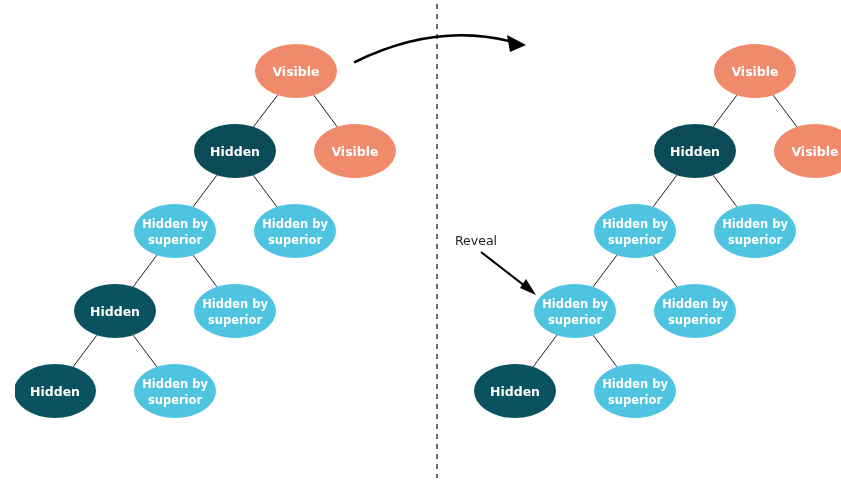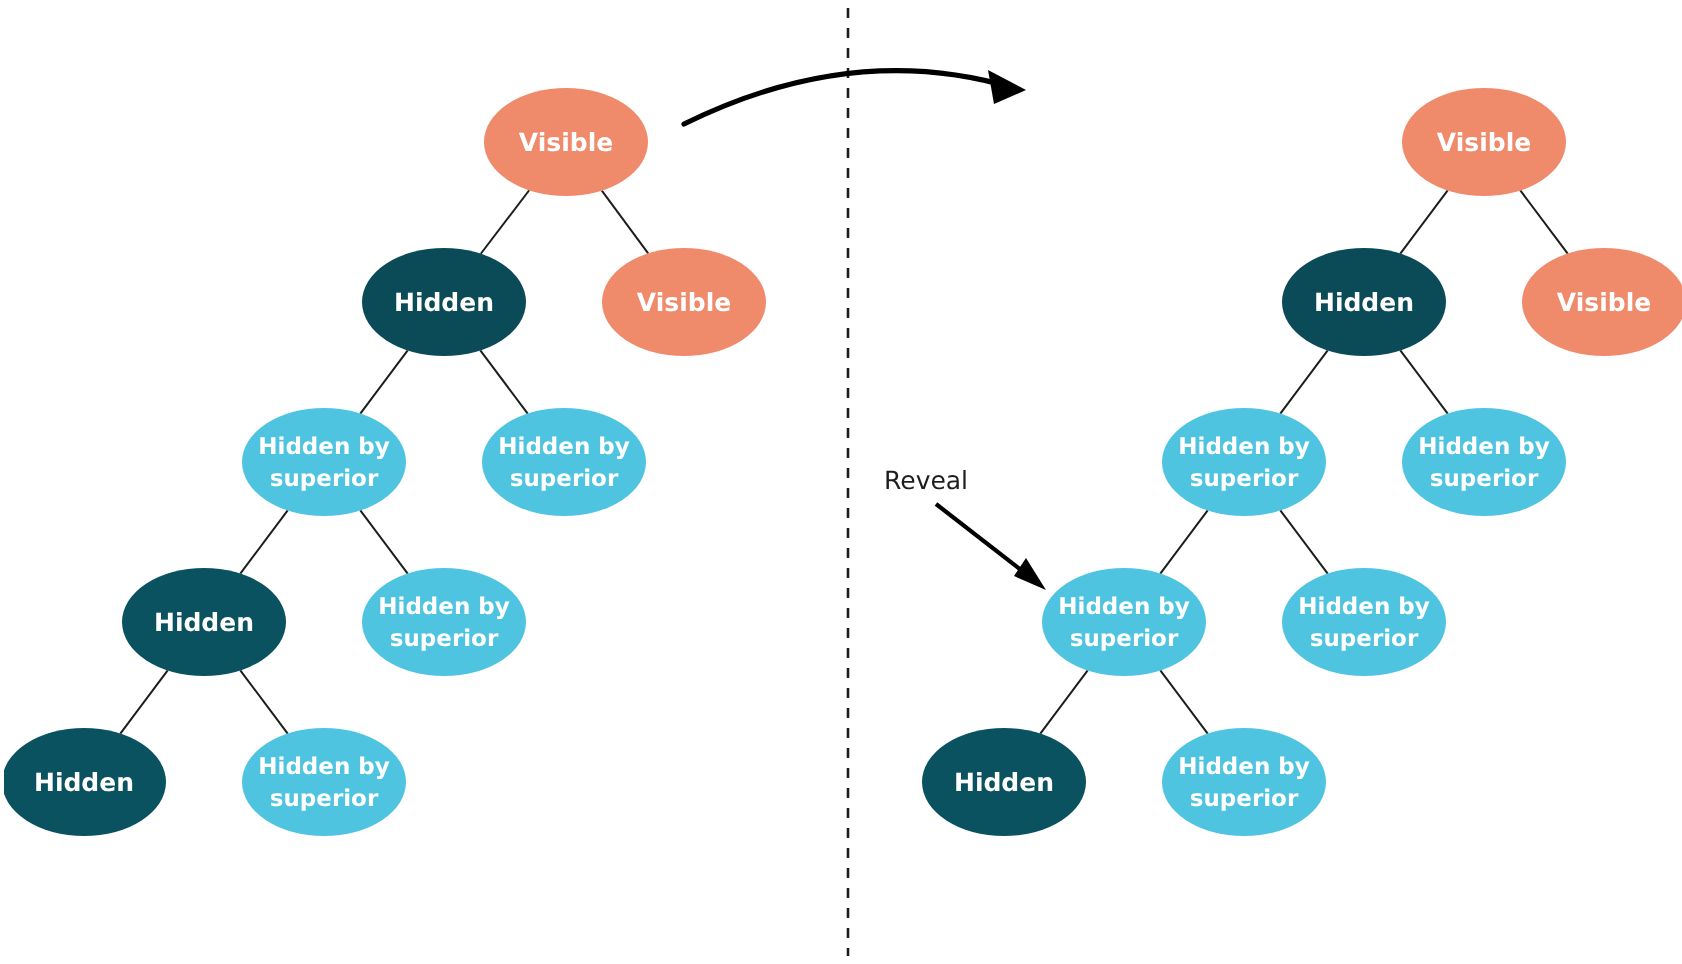--- a/index.html
+++ b/index.html
@@ -3,21 +3,21 @@
 <meta charset="utf-8">
 <style>
   html,body{margin:0;padding:0;}
   body{
     width:841px;height:482px;
     background:#ffffff;
     font-family:"DejaVu Sans", sans-serif;
     overflow:hidden;
     position:relative;
   }
-  #stage{position:absolute;left:2px;top:0;width:764px;height:482px;}
+  #stage{position:absolute;left:15px;top:0;width:764px;height:482px;}
   #stage svg{position:absolute;left:0;top:0;}
   .node-label{
     fill:#ffffff;
     font-family:"DejaVu Sans", sans-serif;
     font-weight:bold;
     text-anchor:middle;
     dominant-baseline:middle;
     pointer-events:none;
   }
   .node-label.small{font-size:11.5px;}

